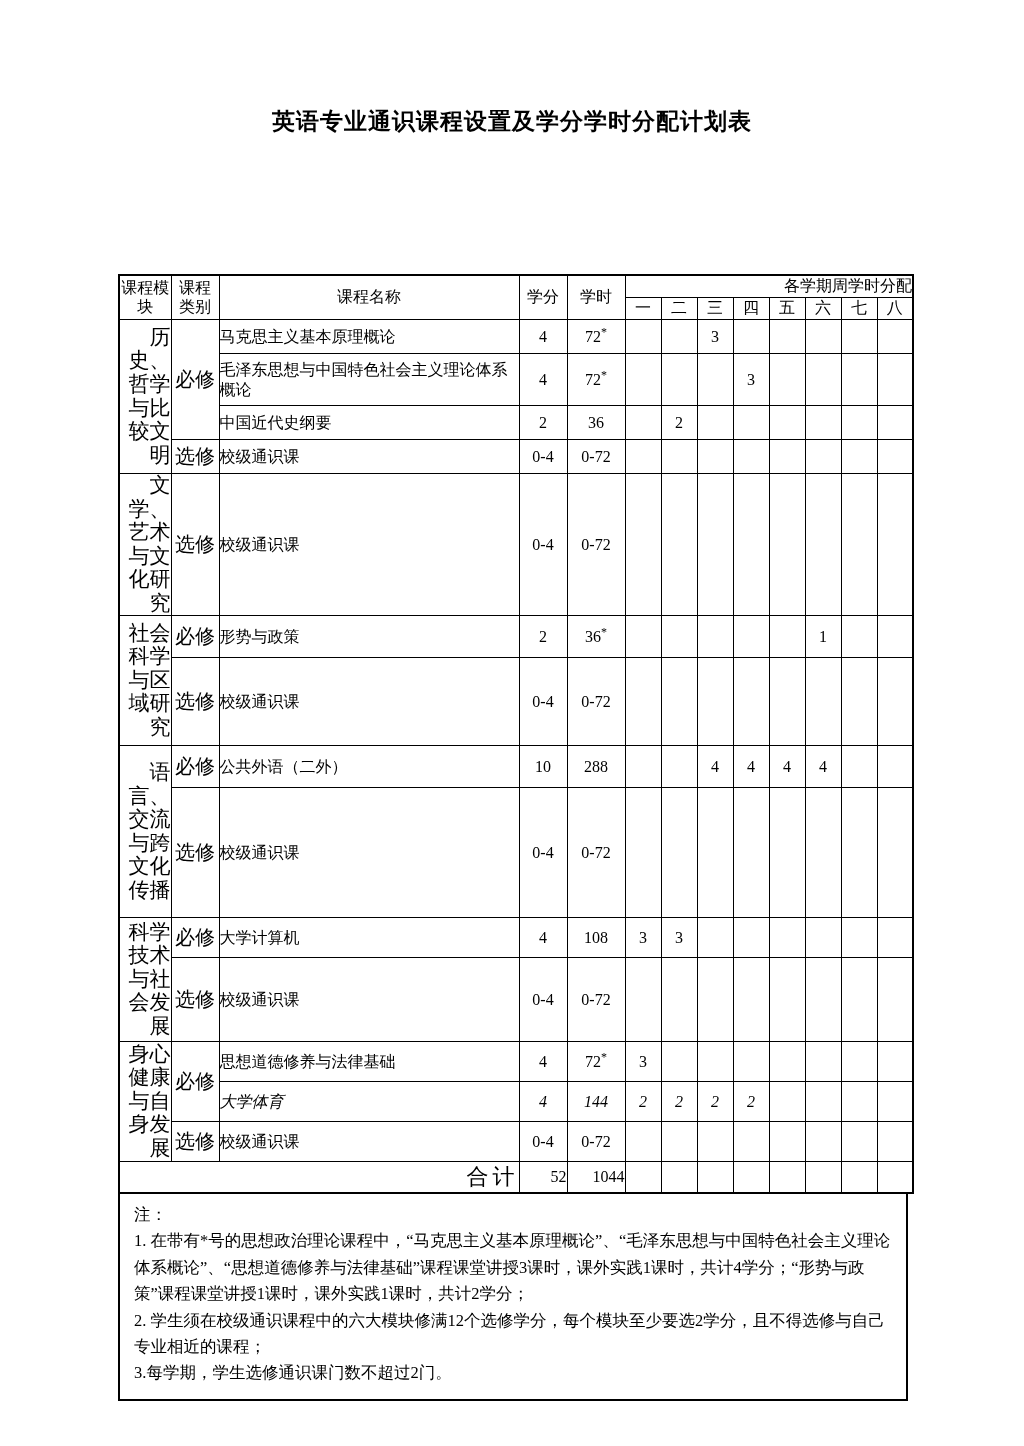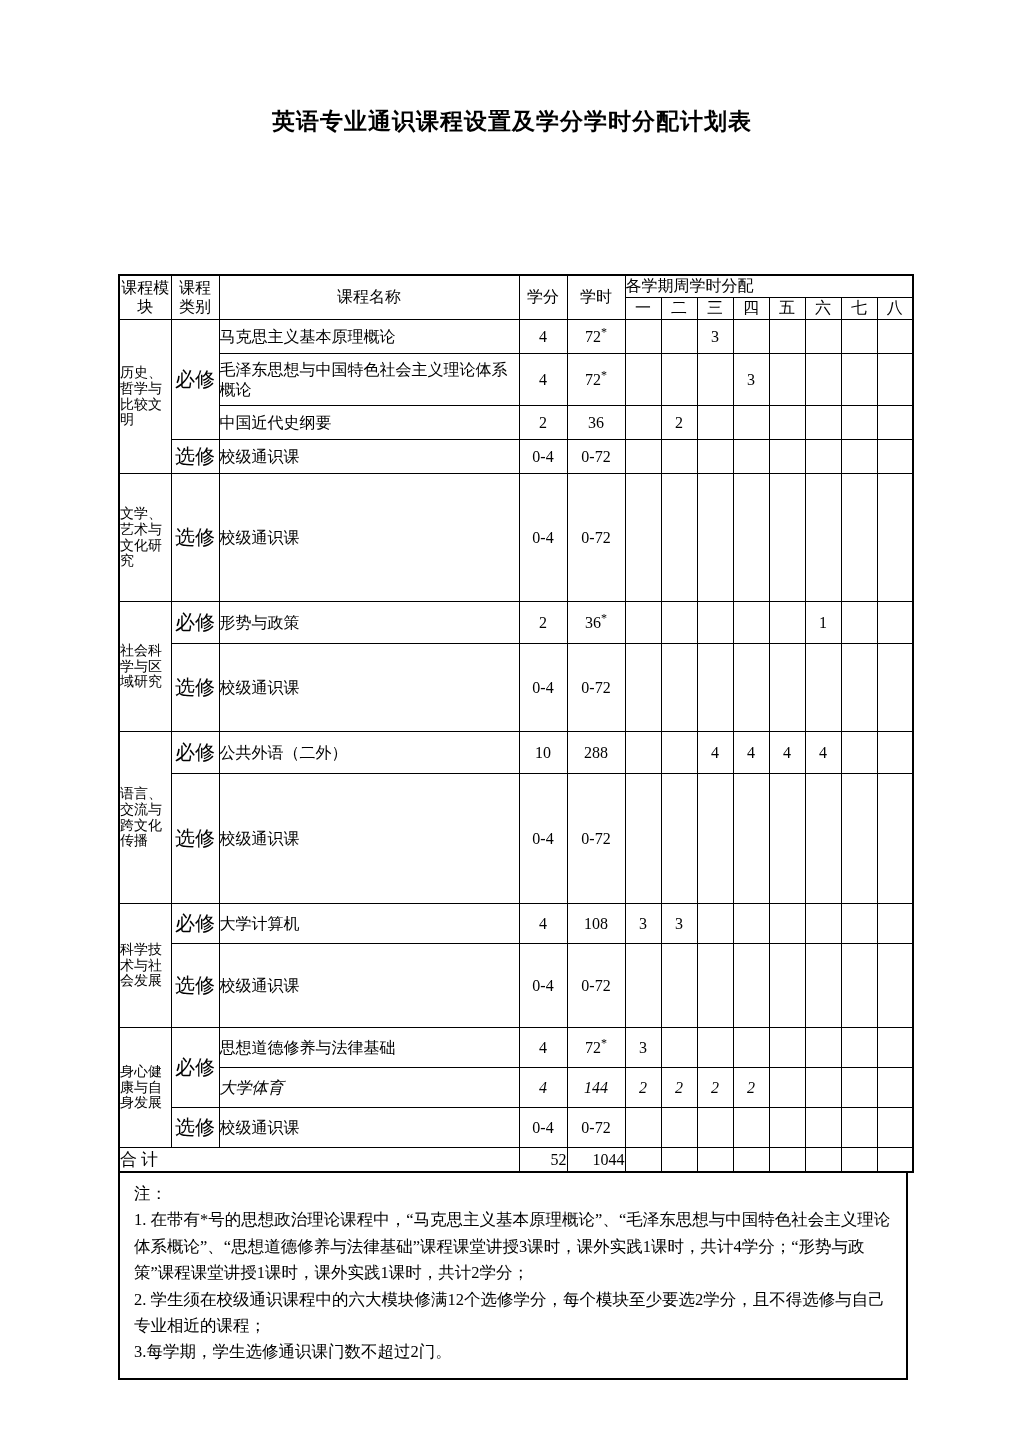--- a/index.html
+++ b/index.html
@@ -45,22 +45,22 @@
     border: 1px solid #000;
     padding: 0;
     vertical-align: middle;
     font-weight: normal;
   }
   .outer {
     border: 2px solid #000;
   }
   .v-module {
     width: 50px;
-    text-align: left;
-    font-size: 14px;
+    text-align: right;
+    font-size: 21px;
     line-height: 1.12;
     padding: 2px 10px;
     letter-spacing: 0px;
     word-break: break-all;
   }
   .v-cat {
     width: 46px;
     text-align: center;
     font-size: 20px;
     line-height: 1.15;
@@ -90,37 +90,37 @@
     text-align: center;
     font-size: 16px;
   }
   .head-main {
     text-align: center;
     font-size: 16px;
     line-height: 1.18;
     padding: 4px 2px;
   }
   .head-terms {
-    text-align: left;
+    text-align: right;
     font-size: 16px;
     padding: 5px 0;
   }
   .head-term-num {
     text-align: center;
     font-size: 16px;
     padding: 4px 0;
   }
   sup.star {
     font-size: 12px;
     vertical-align: super;
     line-height: 0;
   }
   .total-label {
-    text-align: left;
-    font-size: 17px;
+    text-align: right;
+    font-size: 22px;
     font-weight: bold;
     letter-spacing: 4px;
     padding: 4px 0;
   }
   .total-val {
     text-align: right;
     font-size: 16px;
     font-weight: bold;
   }
   .notes {

